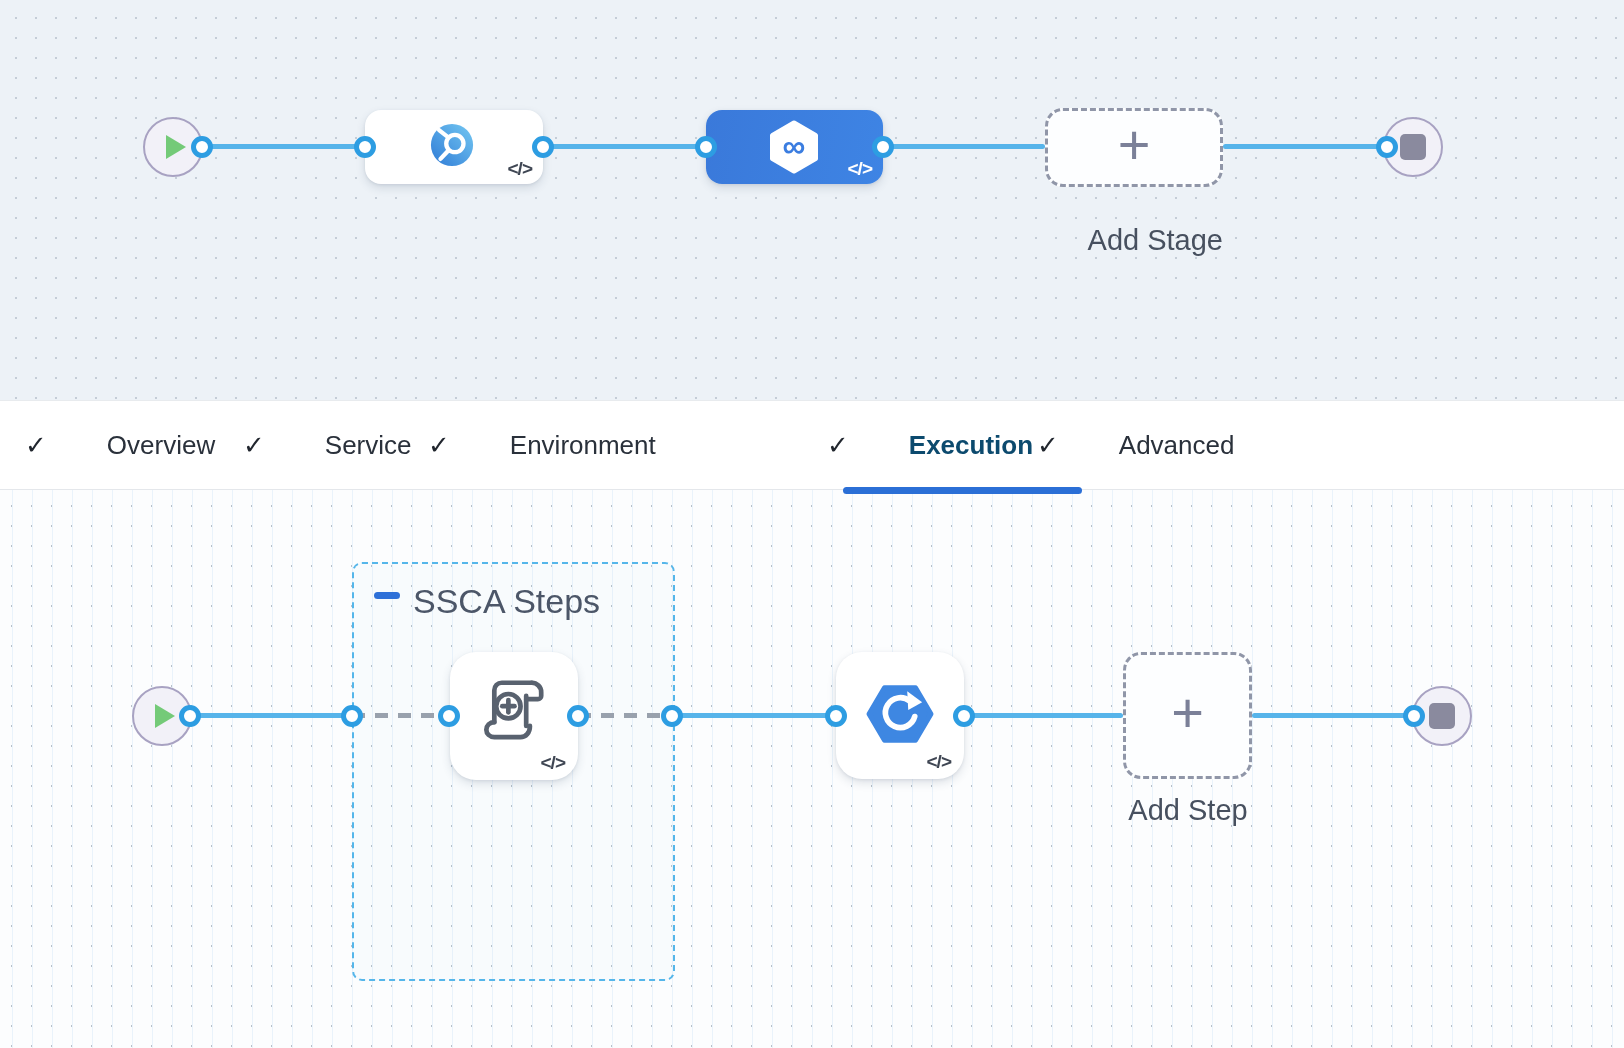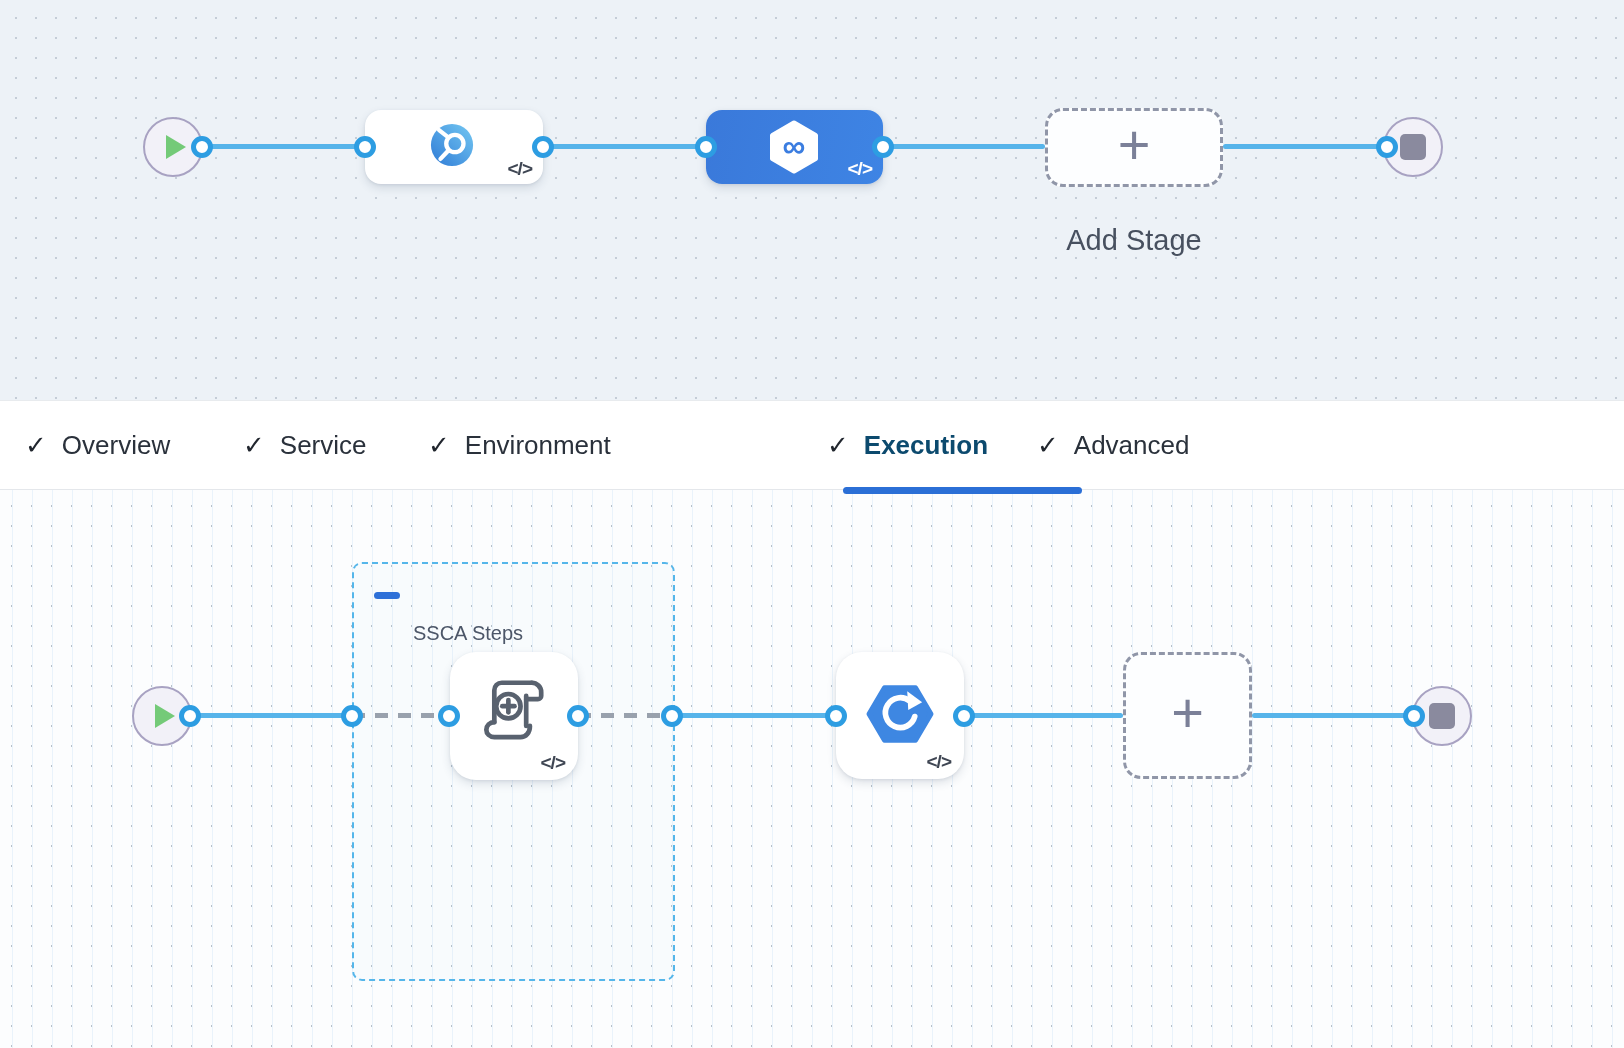--- a/index.html
+++ b/index.html
@@ -47,29 +47,29 @@
     margin-top:-6px;}
 
   .node-label{position:absolute;text-align:center;font-size:29px;color:#47505f;
     line-height:40px;z-index:3;}
 
   
   .group-box{position:absolute;border:2px dashed #55b6ea;border-radius:10px;
     background:rgba(170,215,245,0.05);box-sizing:border-box;z-index:1;}
   .group-minus{position:absolute;width:26px;height:7px;border-radius:3.5px;
     background:#2e70d8;z-index:3;cursor:pointer;}
-  .group-label{position:absolute;font-size:20px;color:#4c5668;z-index:3;margin-top:40px;}
+  .group-label{position:absolute;font-size:34px;color:#4c5668;z-index:3;}
 
   
   .tabbar{position:absolute;top:400px;left:0;width:1624px;height:90px;background:#fff;
     border-top:1px solid #e8ebee;border-bottom:1px solid #e4e7eb;box-sizing:border-box;z-index:10;}
   .tab{position:absolute;top:0;height:88px;display:flex;align-items:center;gap:15px;
     cursor:pointer;}
   .tab-check{font-size:26px;font-weight:700;color:#21262e;}
-  .tab-label{font-size:26px;color:#2a313b;}
+  .tab-label{font-size:26px;color:#2a313b;margin-left:45px;}
   .tab.active .tab-label{font-weight:700;color:#0c4a6e;}
   .tab-underline{position:absolute;top:86px;left:843px;width:239px;height:7px;
     border-radius:4px;background:#2b6fd6;z-index:11;}
 </style>
 </head>
 <body>
 
 <div id="app">
 
   <div class="canvas canvas-top">
@@ -121,21 +121,21 @@
       <div class="stop-sq"></div>
     </div>
 
     <div class="dot" style="left:191px;top:136px;"></div>
     <div class="dot" style="left:354px;top:136px;"></div>
     <div class="dot" style="left:532px;top:136px;"></div>
     <div class="dot" style="left:695px;top:136px;"></div>
     <div class="dot" style="left:872px;top:136px;"></div>
     <div class="dot" style="left:1376px;top:136px;"></div>
 
-    <div class="node-label" style="left:1045px;top:220px;width:178px;">Add Stage</div>
+    <div class="node-label" style="left:1045px;top:220px;width:178px;text-align:right;">Add Stage</div>
   </div>
 
   <div class="tabbar">
     <div class="tab" style="left:25px;">
       <span class="tab-check">✓</span>
       <span class="tab-label">Overview</span>
     </div>
     <div class="tab" style="left:243px;">
       <span class="tab-check">✓</span>
       <span class="tab-label">Service</span>
@@ -210,15 +210,16 @@
 
     <div class="dot" style="left:179px;top:215px;"></div>
     <div class="dot" style="left:341px;top:215px;"></div>
     <div class="dot" style="left:438px;top:215px;"></div>
     <div class="dot" style="left:567px;top:215px;"></div>
     <div class="dot" style="left:661px;top:215px;"></div>
     <div class="dot" style="left:825px;top:215px;"></div>
     <div class="dot" style="left:953px;top:215px;"></div>
     <div class="dot" style="left:1403px;top:215px;"></div>
 
+    <div class="node-label" style="left:1098px;top:300px;width:180px;">Add Step</div>
   </div>
 
 </div>
 
 </body></html>

